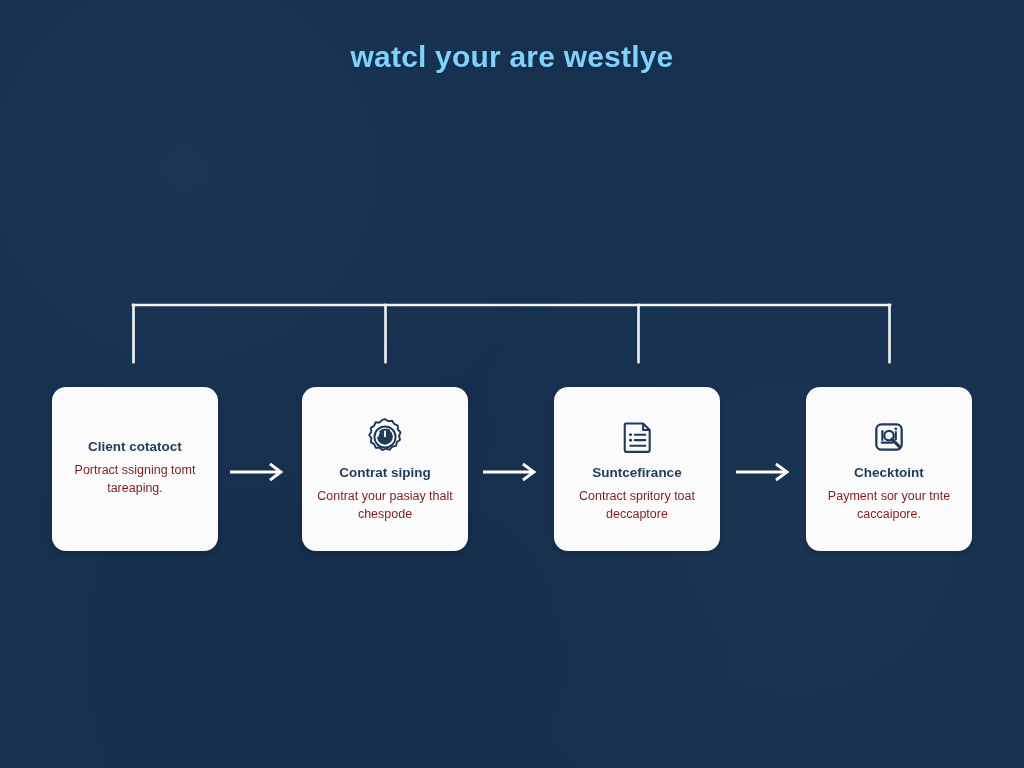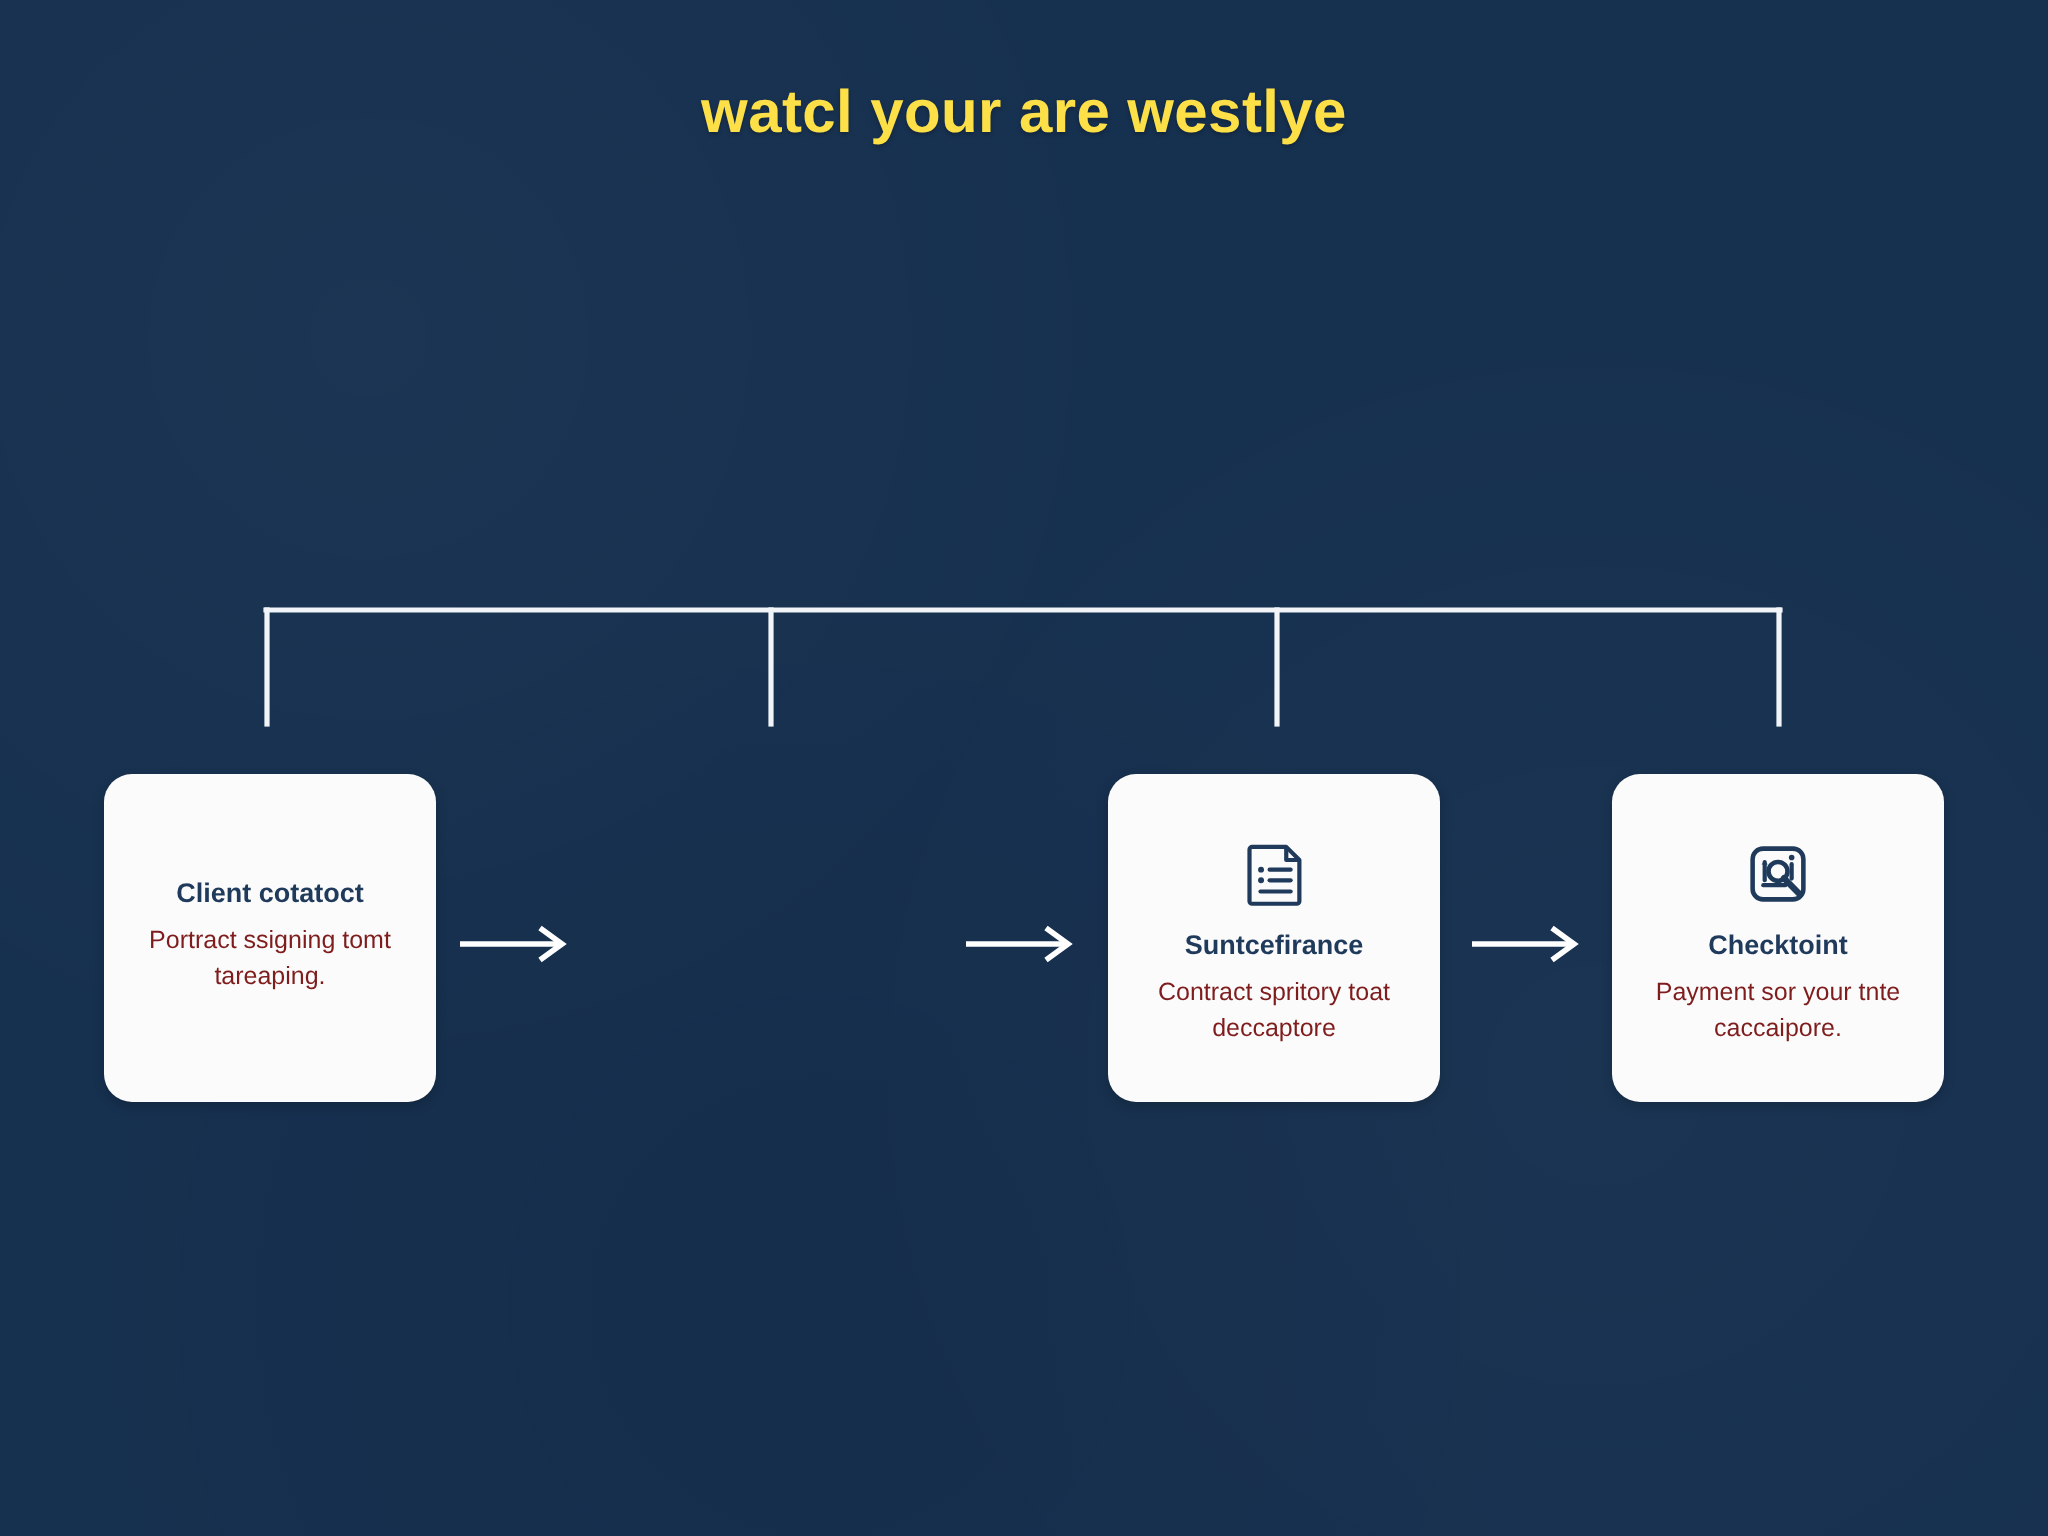--- a/index.html
+++ b/index.html
@@ -33,21 +33,21 @@
       radial-gradient(circle at 40% 85%, rgba(0,0,0,0.05), rgba(0,0,0,0) 45%);
   }
 
   
   #page-title {
     position: absolute;
     left: 0;
     top: 40px;
     width: 1024px;
     text-align: center;
-    color: #fde047;
+    color: #7dd3fc;
     font-size: 30px;
     font-weight: bold;
     letter-spacing: 0.2px;
     text-shadow: 0 1px 2px rgba(0,0,0,0.25);
   }
 
   
   #connector {
     position: absolute;
     left: 0;
@@ -153,20 +153,34 @@
   </svg>
 
   <div id="cards-row">
 
     <div class="card" style="left:0px;">
       <div class="card-icon empty"></div>
       <div class="card-title">Client cotatoct</div>
       <div class="card-desc">Portract ssigning tomt tareaping.</div>
     </div>
 
+    <div class="card" style="left:250px;">
+      <div class="card-icon">
+        <svg viewBox="0 0 48 48" width="44" height="44">
+          <path d="M24 4.5 l3.6 2.3 4.2 -0.6 2.2 3.6 3.9 1.7 0.1 4.3 3 3.1 -1.7 3.9 1.1 4.1 -3.4 2.6 -1 4.2 -4.2 0.9 -2.7 3.3 -4.1 -1.3 -3.9 1.7 -3.1 -2.9 -4.2 0.3 -1.7 -3.9 -3.6 -2.2 0.6 -4.2 -2.3 -3.6 2.3 -3.6 -0.6 -4.2 3.6 -2.2 1.7 -3.9 4.2 0.3 3.1 -2.9 z" fill="none" stroke="#1f3a5a" stroke-width="2.1" stroke-linejoin="round"></path>
+          <circle cx="24" cy="24" r="11.5" fill="none" stroke="#1f3a5a" stroke-width="2.1"></circle>
+          <circle cx="24" cy="24" r="7.2" fill="#1f3a5a"></circle>
+          <path d="M24 16.6 v6.6" stroke="#fbfbfc" stroke-width="2.2" stroke-linecap="round" fill="none"></path>
+          <path d="M18.6 18.2 a7.6 7.6 0 1 1 -2.2 6.6" fill="none" stroke="#1f3a5a" stroke-width="2.1" stroke-linecap="round"></path>
+          <path d="M25.5 14.6 l4.1 1.6 -3.1 3.2 z" fill="#1f3a5a"></path>
+        </svg>
+      </div>
+      <div class="card-title">Contrat siping</div>
+      <div class="card-desc">Contrat your pasiay thalt chespode</div>
+    </div>
 
     <div class="card" style="left:754px;">
       <div class="card-icon">
         <svg viewBox="0 0 48 48" width="42" height="42">
           <rect x="9.5" y="9.5" width="29" height="29" rx="6" ry="6" fill="none" stroke="#1f3a5a" stroke-width="2.6"></rect>
           <circle cx="24" cy="22.5" r="5.4" fill="none" stroke="#1f3a5a" stroke-width="2.6"></circle>
           <line x1="16.4" y1="17.2" x2="16.4" y2="27.5" stroke="#1f3a5a" stroke-width="2.4" stroke-linecap="round"></line>
           <path d="M14.6 18.6 l1.8 -2.2 1.8 2.2 z" fill="#1f3a5a"></path>
           <line x1="31.8" y1="18.4" x2="31.8" y2="26.6" stroke="#1f3a5a" stroke-width="2.4" stroke-linecap="round"></line>
           <circle cx="31.8" cy="14.6" r="1.6" fill="#1f3a5a"></circle>

